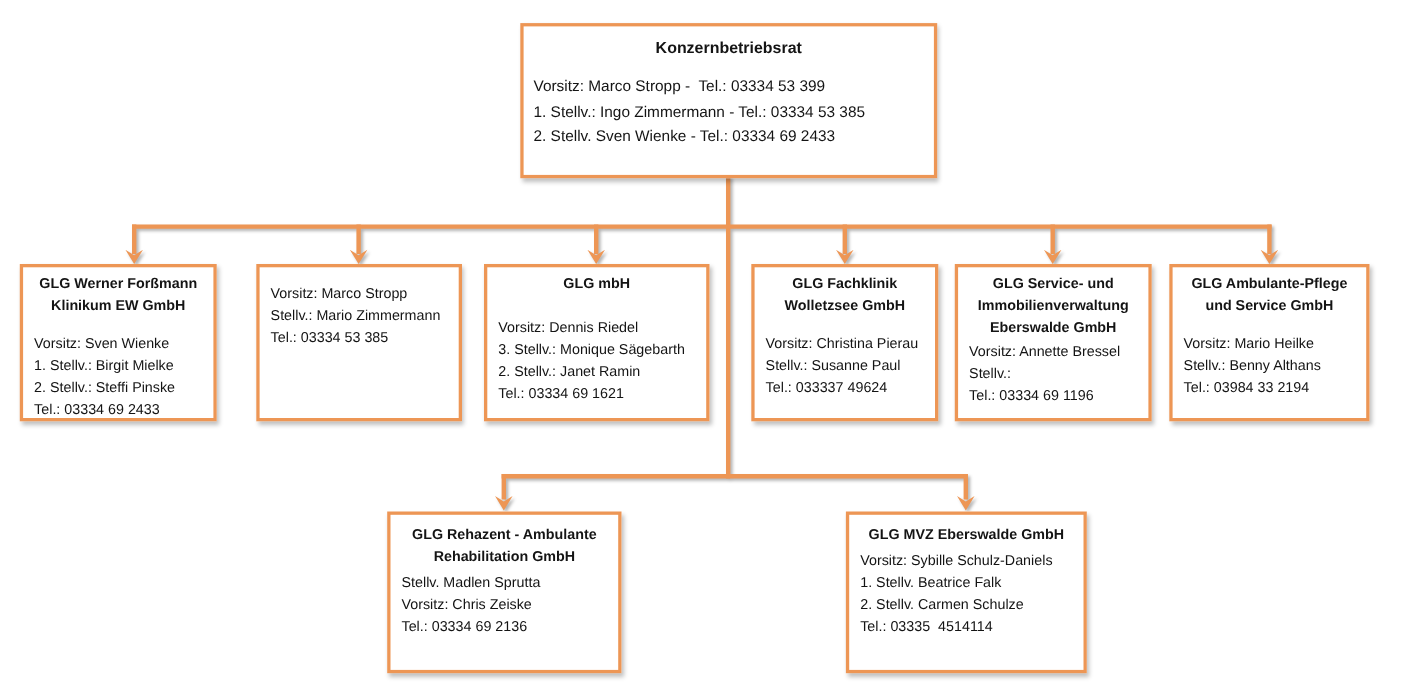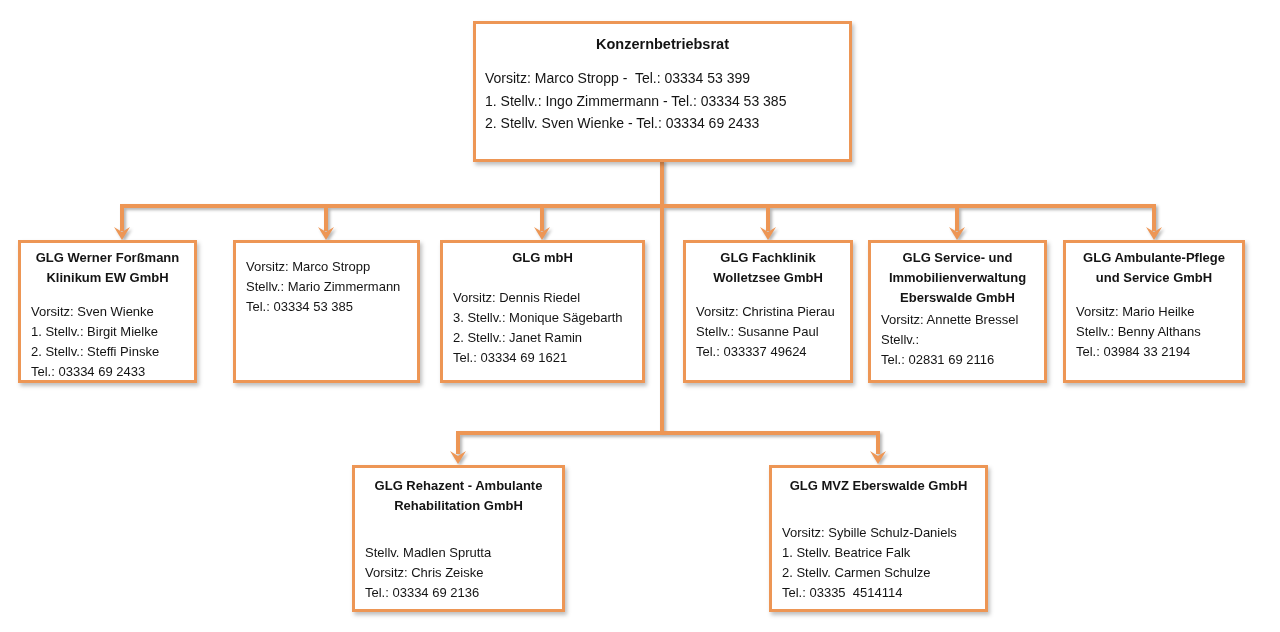--- a/index.html
+++ b/index.html
@@ -22,21 +22,21 @@
   }
   .btitle {
     font-weight:700; font-size:13px; line-height:20px; text-align:center;
     padding:5px 4px 0; white-space:pre-line;
   }
   .body { margin-top:14px; padding-left:10px; }
   .line { font-size:13px; line-height:20px; white-space:pre; }
   .gap-lg .body  { margin-top:20px; }
   .gap-none .body{ margin-top:2px; }
   .row2 .btitle  { padding-top:8px; }
-  .row2 .body    { margin-top:27px; }
+  .row2 .body    { margin-top:4px; }
   .root .btitle  { font-size:14.5px; padding-top:10px; }
   .root .body    { margin-top:13px; padding-left:9px; }
   .root .line    { font-size:14px; line-height:22.5px; }
 </style>
 </head>
 <body>
 
 <div class="canvas">
 
   <svg class="connectors" viewBox="0 0 1280 632">
@@ -113,21 +113,21 @@
     </div>
   </div>
 
   <div class="box gap-none" style="left:868px; top:240px; width:179px; height:143px">
     <div class="btitle">GLG Service- und
 Immobilienverwaltung
 Eberswalde GmbH</div>
     <div class="body">
       <div class="line">Vorsitz: Annette Bressel</div>
       <div class="line">Stellv.:</div>
-      <div class="line">Tel.: 02831 69 2116</div>
+      <div class="line">Tel.: 03334 69 1196</div>
     </div>
   </div>
 
   <div class="box" style="left:1063px; top:240px; width:182px; height:143px">
     <div class="btitle">GLG Ambulante-Pflege
 und Service GmbH</div>
     <div class="body">
       <div class="line">Vorsitz: Mario Heilke</div>
       <div class="line">Stellv.: Benny Althans</div>
       <div class="line">Tel.: 03984 33 2194</div>

